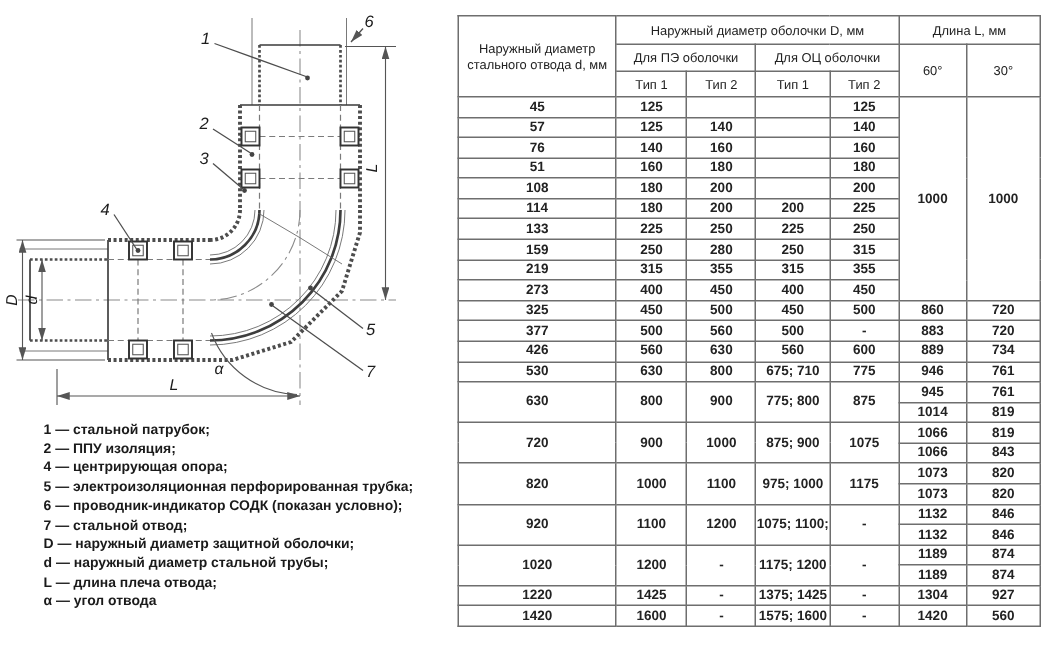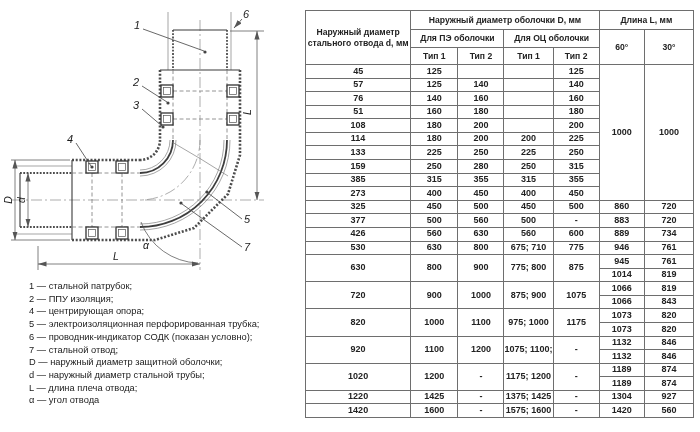--- a/index.html
+++ b/index.html
@@ -20,32 +20,32 @@
   .dim  {stroke:#555;stroke-width:.75;fill:none;}
   .lead {stroke:#4d4d4d;stroke-width:.85;fill:none;}
   .blk  {fill:#fff;stroke:#333;stroke-width:1.3;}
   .blki {fill:none;stroke:#555;stroke-width:.7;}
   .lbl  {font-family:"Liberation Sans",sans-serif;font-style:italic;font-size:11px;fill:#1c1c1c;}
   .lbl2 {font-family:"Liberation Sans",sans-serif;font-style:italic;font-size:10.5px;fill:#1c1c1c;}
   .dot  {fill:#444;}
   
   #legend{
     position:absolute;left:29px;top:280px;margin:0;padding:0;list-style:none;
-    font-size:9.3px;font-weight:normal;color:#1a1a1a;line-height:12.7px;white-space:nowrap;
+    font-size:9.3px;font-weight:bold;color:#1a1a1a;line-height:12.7px;white-space:nowrap;
   }
   
   #tbl{
     position:absolute;left:305px;top:10px;width:389px;
     border-collapse:collapse;table-layout:fixed;background:#fff;
   }
   #tbl th,#tbl td{
     border:1px solid #6e6e6e;text-align:center;vertical-align:middle;
     padding:0;color:#222;overflow:hidden;
   }
-  #tbl th{font-size:8.6px;font-weight:bold;line-height:1.18;}
+  #tbl th{font-size:8.6px;font-weight:normal;line-height:1.18;}
   #tbl thead tr:nth-child(1) th{height:18px;}
   #tbl thead tr:nth-child(2) th{height:17px;}
   #tbl thead tr:nth-child(3) th{height:16px;}
   #tbl tbody td{font-size:9px;font-weight:bold;line-height:9.5px;}
   #tbl tbody tr{height:13.58px;}
 </style>
 </head>
 <body>
 
 <svg id="drawing" width="300" height="278" viewBox="0 0 300 278">
@@ -273,21 +273,21 @@
         <td>250</td>
       </tr>
       <tr>
         <td>159</td>
         <td>250</td>
         <td>280</td>
         <td>250</td>
         <td>315</td>
       </tr>
       <tr>
-        <td>385</td>
+        <td>219</td>
         <td>315</td>
         <td>355</td>
         <td>315</td>
         <td>355</td>
       </tr>
       <tr>
         <td>273</td>
         <td>400</td>
         <td>450</td>
         <td>400</td>

